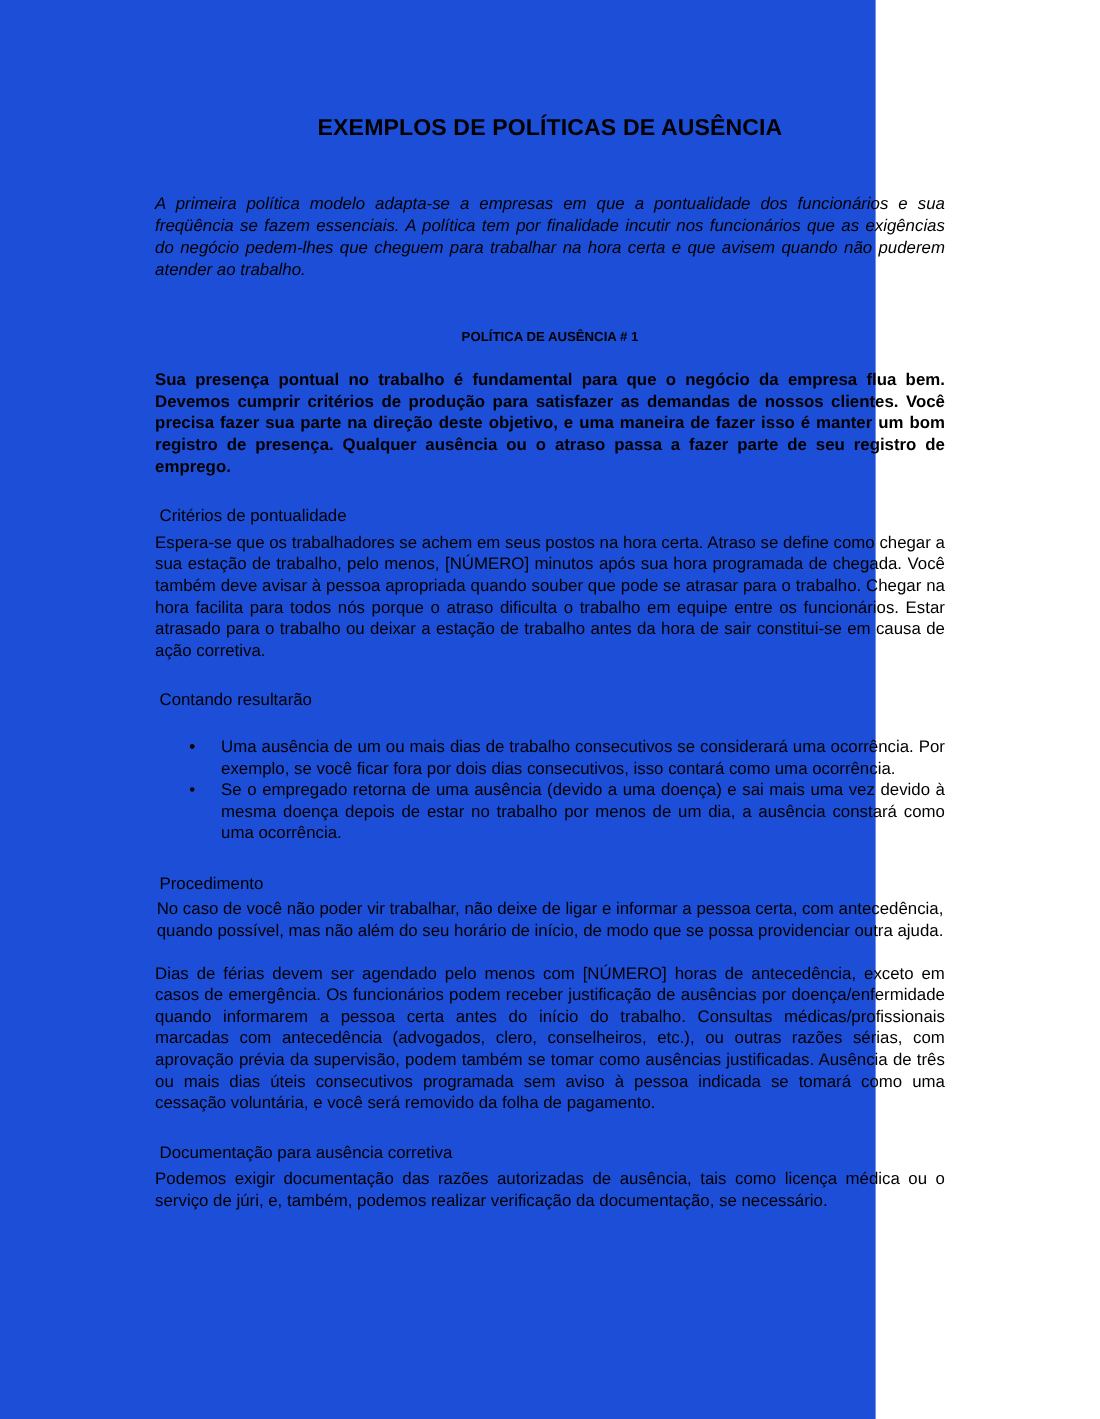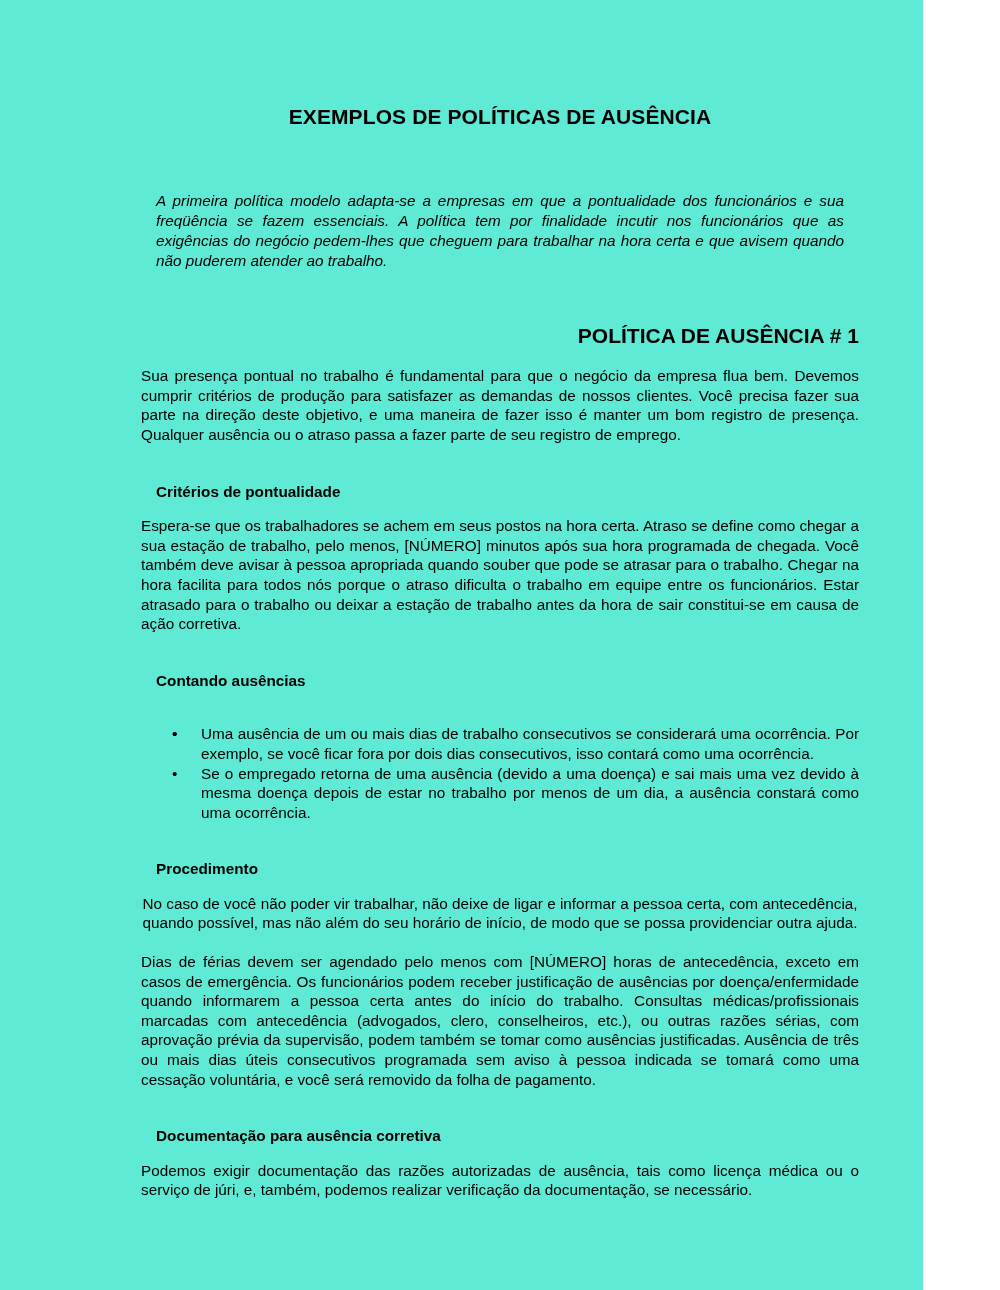--- a/index.html
+++ b/index.html
@@ -10,23 +10,23 @@
   }
   body {
     width: 1000px;
     height: 1290px;
     font-family: "Liberation Sans", sans-serif;
     color: #000000;
     -webkit-font-smoothing: antialiased;
   }
   .page {
     position: relative;
-    width: 923px;
+    width: 796px;
     height: 1290px;
-    background: #5eead4;
+    background: #1d4ed8;
     box-sizing: border-box;
   }
   .content {
     position: absolute;
     left: 141px;
     top: 0;
     width: 718px;
   }
   .doc-title {
     font-size: 21px;
@@ -35,46 +35,46 @@
     letter-spacing: 0.1px;
     margin: 0;
     padding-top: 104px;
     line-height: 1.2;
   }
   .intro {
     font-style: italic;
     font-size: 15.3px;
     line-height: 20px;
     text-align: justify;
-    margin: 15px;
+    margin: 0;
     padding-top: 47px;
   }
   .section-title {
-    font-size: 21px;
+    font-size: 12px;
     font-weight: bold;
-    text-align: right;
+    text-align: center;
     margin: 0;
     padding-top: 40px;
     line-height: 20px;
   }
   p.body-text {
     font-size: 15.3px;
     line-height: 19.6px;
     text-align: justify;
     margin: 0;
   }
   p.body-text.left {
     text-align: center;
   }
-  .gap-lg { padding-top: 20px; }
+  .gap-lg { padding-top: 20px; font-weight: bold; }
   .gap-md { padding-top: 19px; }
   h3.sub-head {
     font-size: 15.3px;
-    font-weight: bold;
-    margin: 15px;
+    font-weight: normal;
+    margin: 4px;
     padding-top: 22px;
     line-height: 19.6px;
   }
   ul.bullets {
     list-style: none;
     margin: 0;
     padding: 0;
     padding-top: 19px;
   }
   ul.bullets li {
@@ -103,21 +103,21 @@
 
     <p class="intro">A primeira política modelo adapta-se a empresas em que a pontualidade dos funcionários e sua freqüência se fazem essenciais. A política tem por finalidade incutir nos funcionários que as exigências do negócio pedem-lhes que cheguem para trabalhar na hora certa e que avisem quando não puderem atender ao trabalho.</p>
 
     <h2 class="section-title">POLÍTICA DE AUSÊNCIA # 1</h2>
 
     <p class="body-text gap-lg">Sua presença pontual no trabalho é fundamental para que o negócio da empresa flua bem. Devemos cumprir critérios de produção para satisfazer as demandas de nossos clientes. Você precisa fazer sua parte na direção deste objetivo, e uma maneira de fazer isso é manter um bom registro de presença. Qualquer ausência ou o atraso passa a fazer parte de seu registro de emprego.</p>
 
     <h3 class="sub-head">Critérios de pontualidade</h3>
     <p class="body-text">Espera-se que os trabalhadores se achem em seus postos na hora certa. Atraso se define como chegar a sua estação de trabalho, pelo menos, [NÚMERO] minutos após sua hora programada de chegada. Você também deve avisar à pessoa apropriada quando souber que pode se atrasar para o trabalho. Chegar na hora facilita para todos nós porque o atraso dificulta o trabalho em equipe entre os funcionários. Estar atrasado para o trabalho ou deixar a estação de trabalho antes da hora de sair constitui-se em causa de ação corretiva.</p>
 
-    <h3 class="sub-head">Contando ausências</h3>
+    <h3 class="sub-head">Contando resultarão</h3>
 
     <ul class="bullets">
       <li>
         <span class="bullet-dot">•</span>
       </li>
       <li>
         <span class="bullet-dot">•</span>
         <span>Uma ausência de um ou mais dias de trabalho consecutivos se considerará uma ocorrência. Por exemplo, se você ficar fora por dois dias consecutivos, isso contará como uma ocorrência.</span>
       </li>
       <li>

